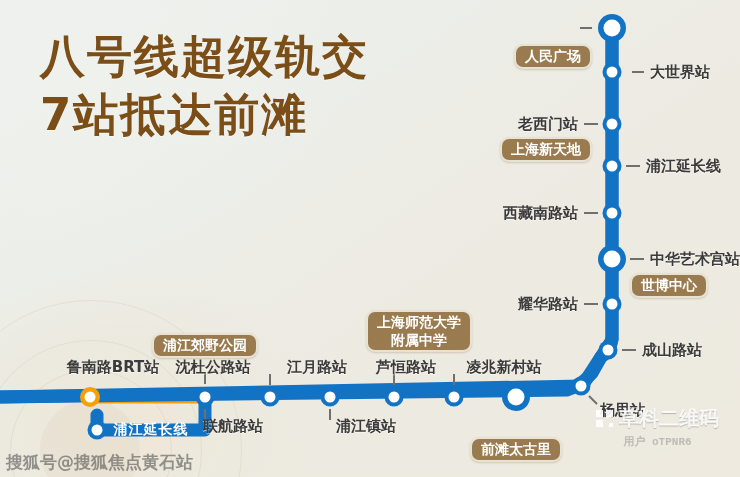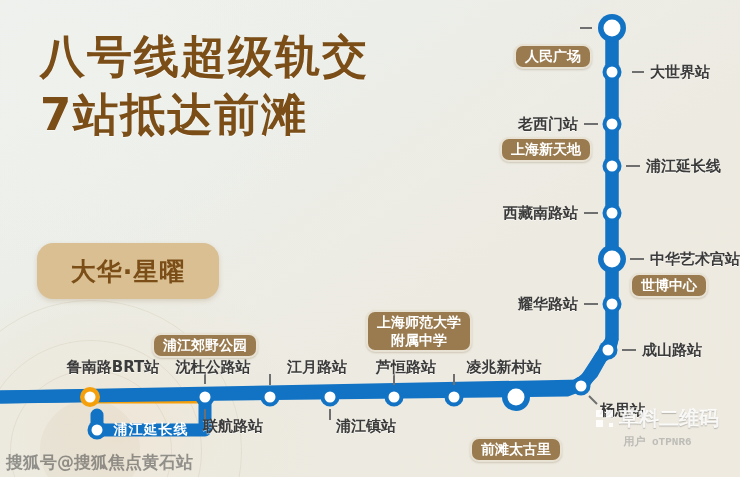--- a/index.html
+++ b/index.html
@@ -106,23 +106,20 @@
   <div class="ring r1"></div>
   <div class="ring r2"></div>
   <div class="ring r3"></div>
   <div class="ring r4"></div>
 
   <div class="headline">
     <div class="h-line h1">八号线超级轨交</div>
     <div class="h-line h2">7站抵达前滩</div>
   </div>
 
-  <div class="brand-pill">
-    <span>大华·星曜</span>
-  </div>
 
   <svg id="metro" viewBox="0 0 740 477">
     <defs>
       <g id="dotS">
         <circle r="9.5" fill="#1273C4"></circle>
         <circle r="5.5" fill="#ffffff"></circle>
       </g>
       <g id="dotL">
         <circle r="14" fill="#1273C4"></circle>
         <circle r="8.5" fill="#ffffff"></circle>

